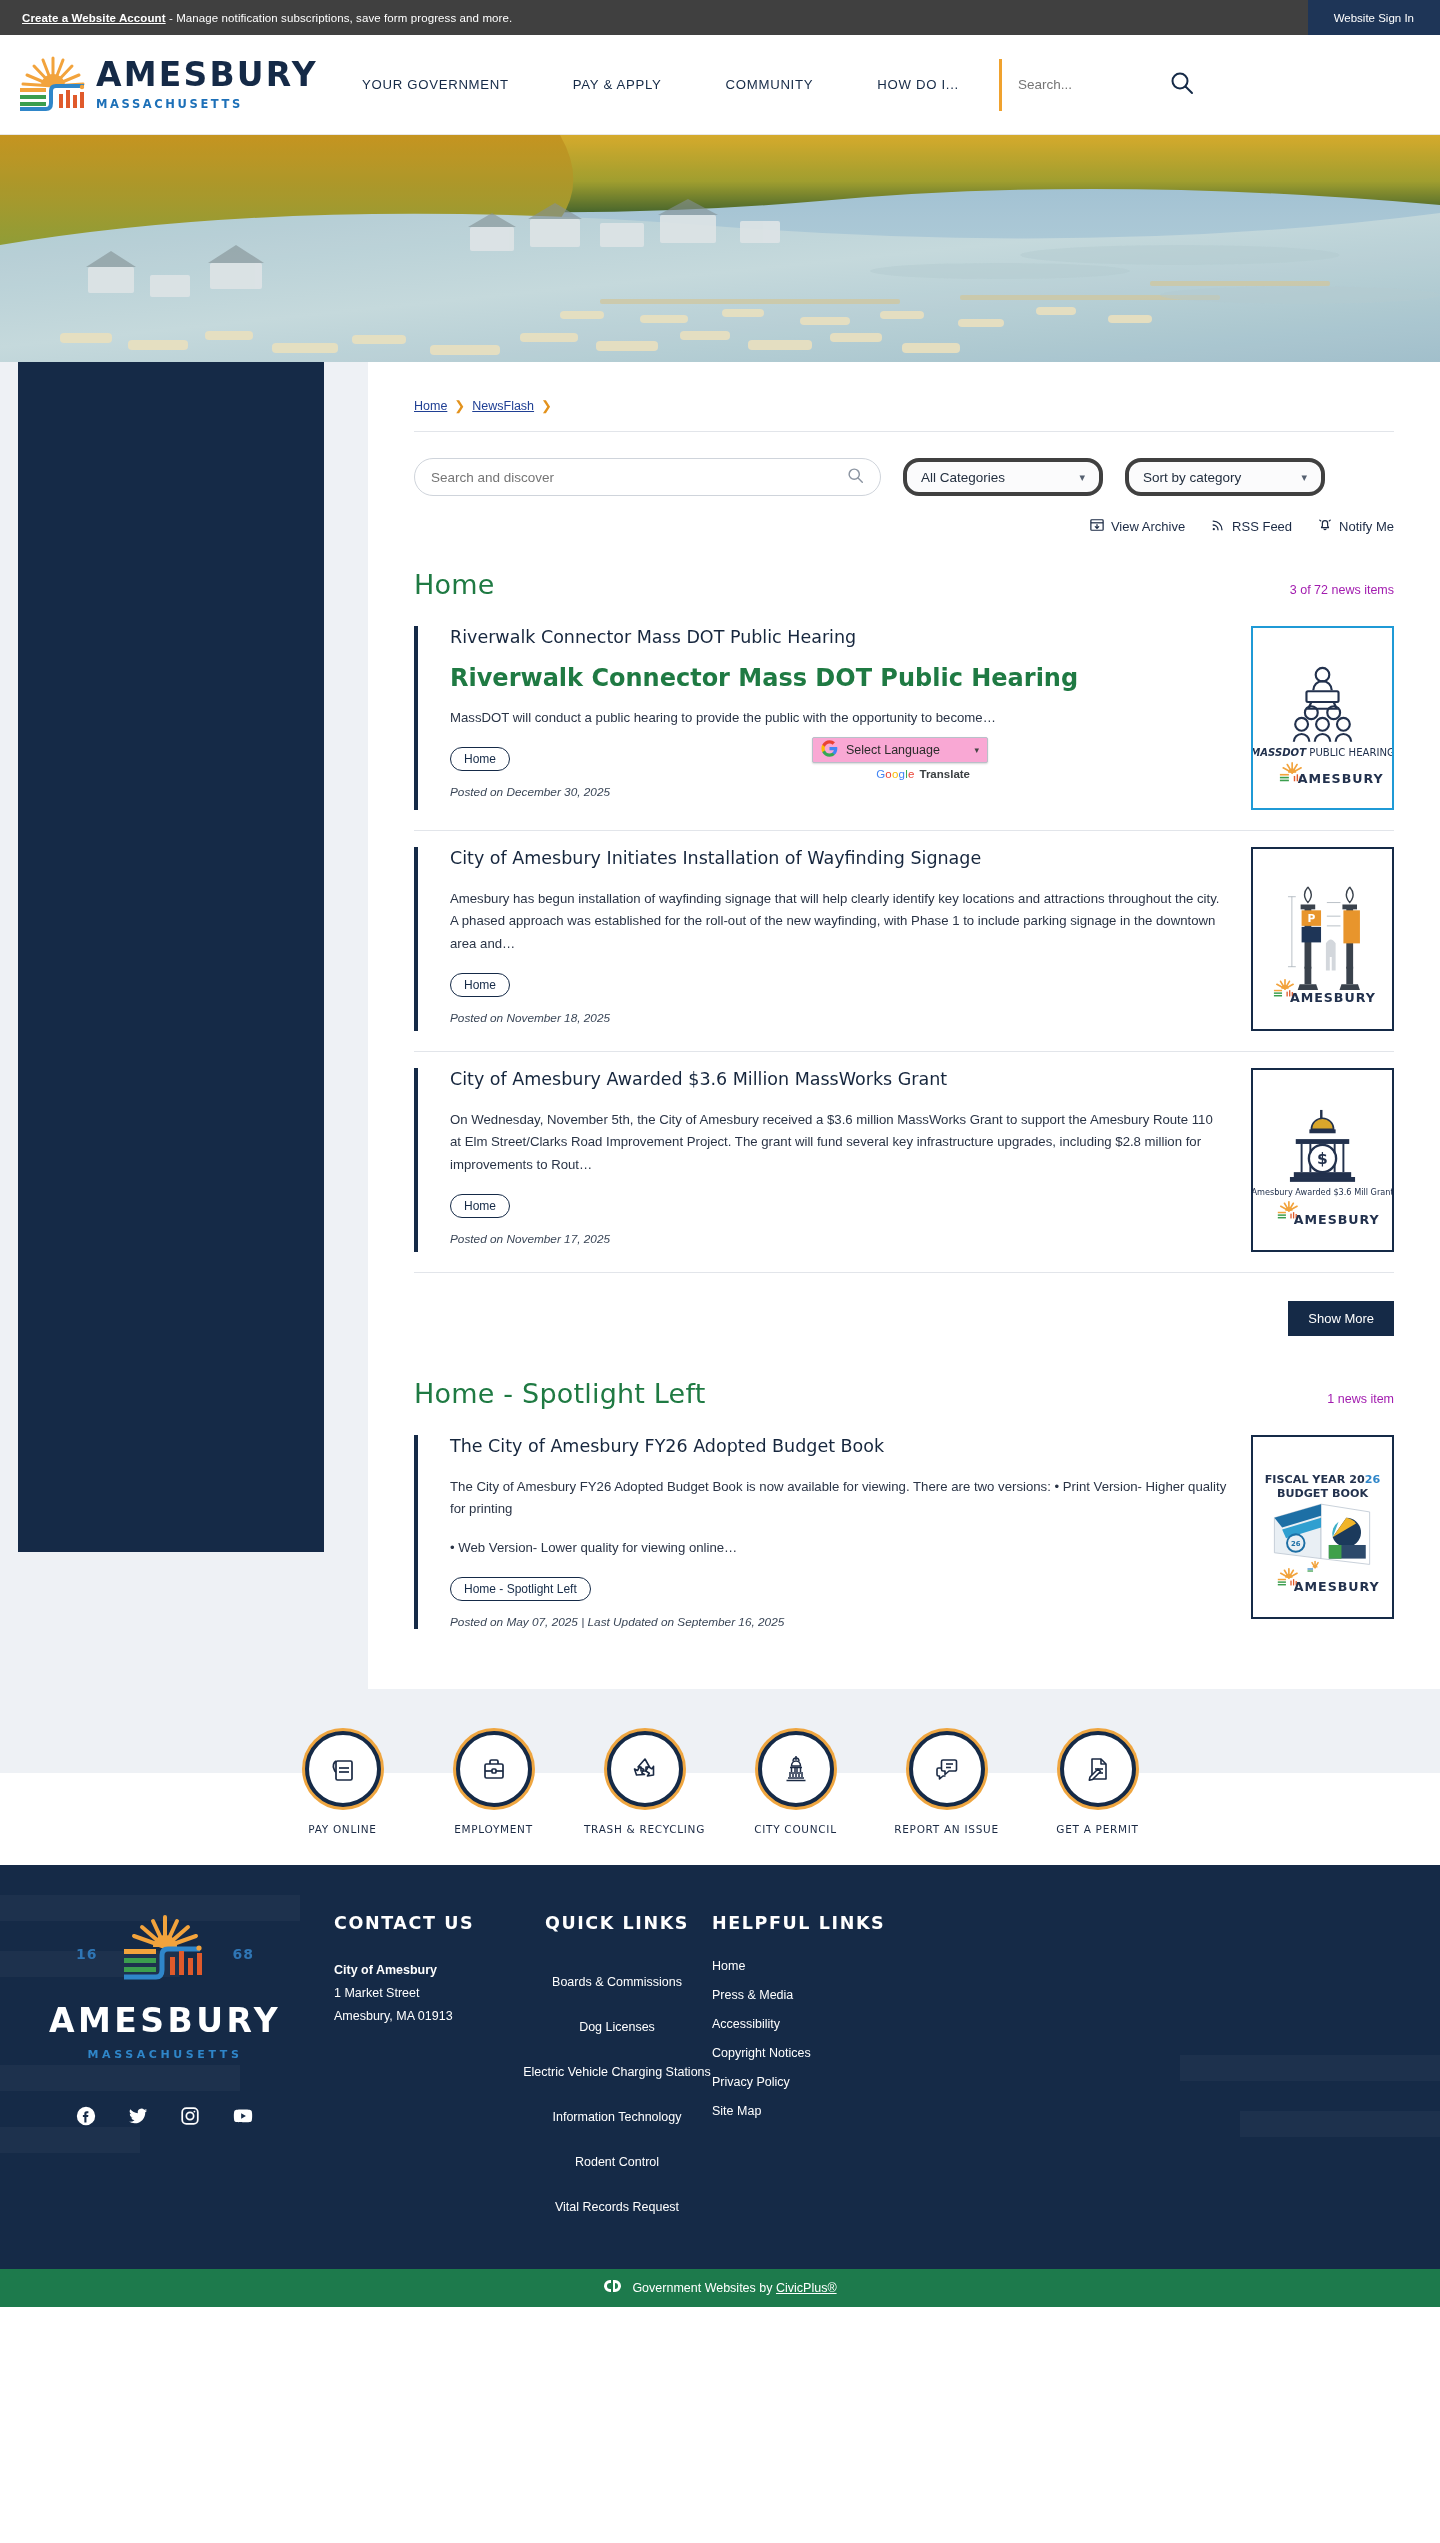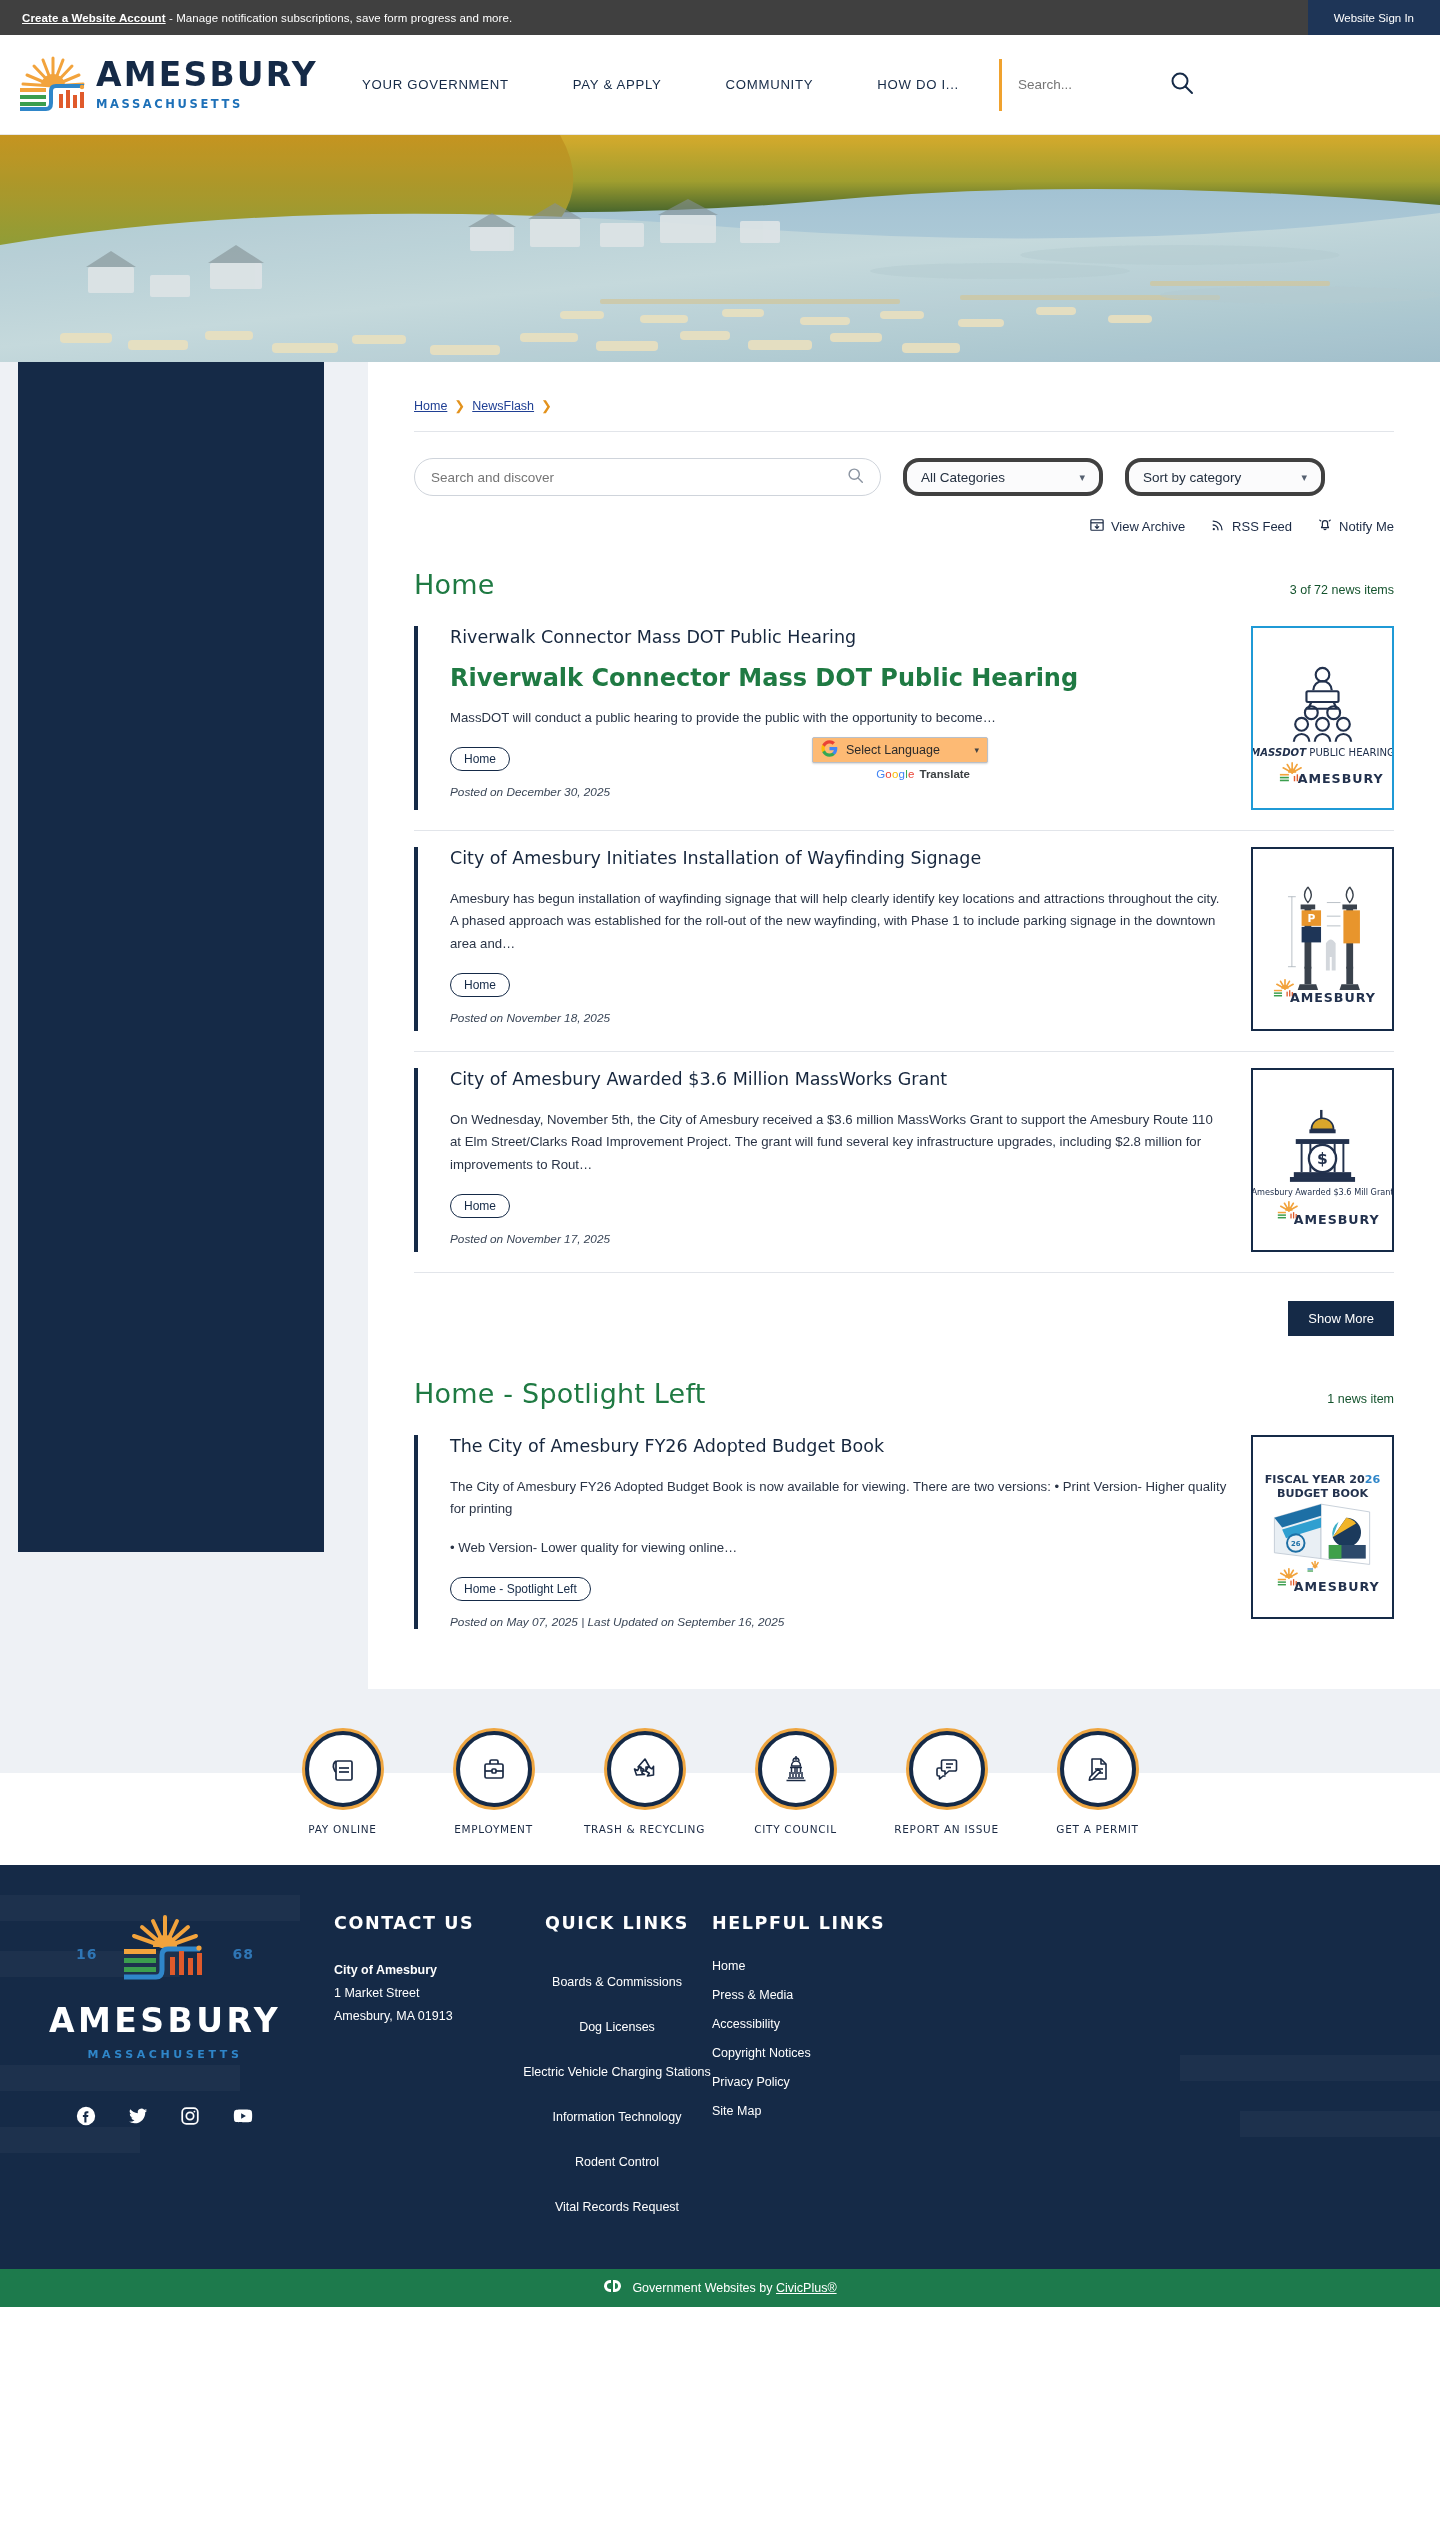--- a/index.html
+++ b/index.html
@@ -137,21 +137,21 @@
 
   .section-head {
     display: flex; align-items: baseline; justify-content: space-between;
     margin-top: 34px; margin-bottom: 10px;
   }
   .section-title {
     font-family: "DejaVu Sans", sans-serif;
     font-size: 27px; font-weight: normal; color: #1f7a43;
     letter-spacing: .2px;
   }
-  .section-count { font-size: 12.5px; color: #14532d; }
+  .section-count { font-size: 12.5px; color: #a21caf; }
 
   .news-item {
     display: flex; gap: 24px;
     border-bottom: 1px solid #e2e5ea;
     padding: 16px 0 20px 0;
   }
   .news-item:last-child { border-bottom: none; }
   .news-accent { width: 4px; background: #152a47; flex: none; align-self: stretch; }
   .news-body { flex: 1; min-width: 0; padding-left: 8px; }
   .news-kicker {
@@ -186,21 +186,21 @@
     padding: 10px 20px; font-size: 13px; cursor: pointer;
     font-family: "Liberation Sans", sans-serif;
   }
 
   
   .gt-widget {
     position: absolute; left: 812px; top: 375px;
     width: 176px; z-index: 40;
   }
   .gt-select {
-    height: 26px; background: #fdba74; border: 1px solid #b9c0c9;
+    height: 26px; background: #f9a8d4; border: 1px solid #b9c0c9;
     display: flex; align-items: center; gap: 8px; padding: 0 8px;
     font-size: 12.5px; color: #2b2b2b; border-radius: 2px;
     box-shadow: 0 1px 2px rgba(0,0,0,.16);
   }
   .gt-caret { margin-left: auto; font-size: 9px; color: #444; }
   .gt-brand {
     margin-top: 5px; font-size: 11.5px; color: #3c4043;
     display: flex; align-items: center; gap: 5px; justify-content: flex-end;
     padding-right: 18px;
   }

